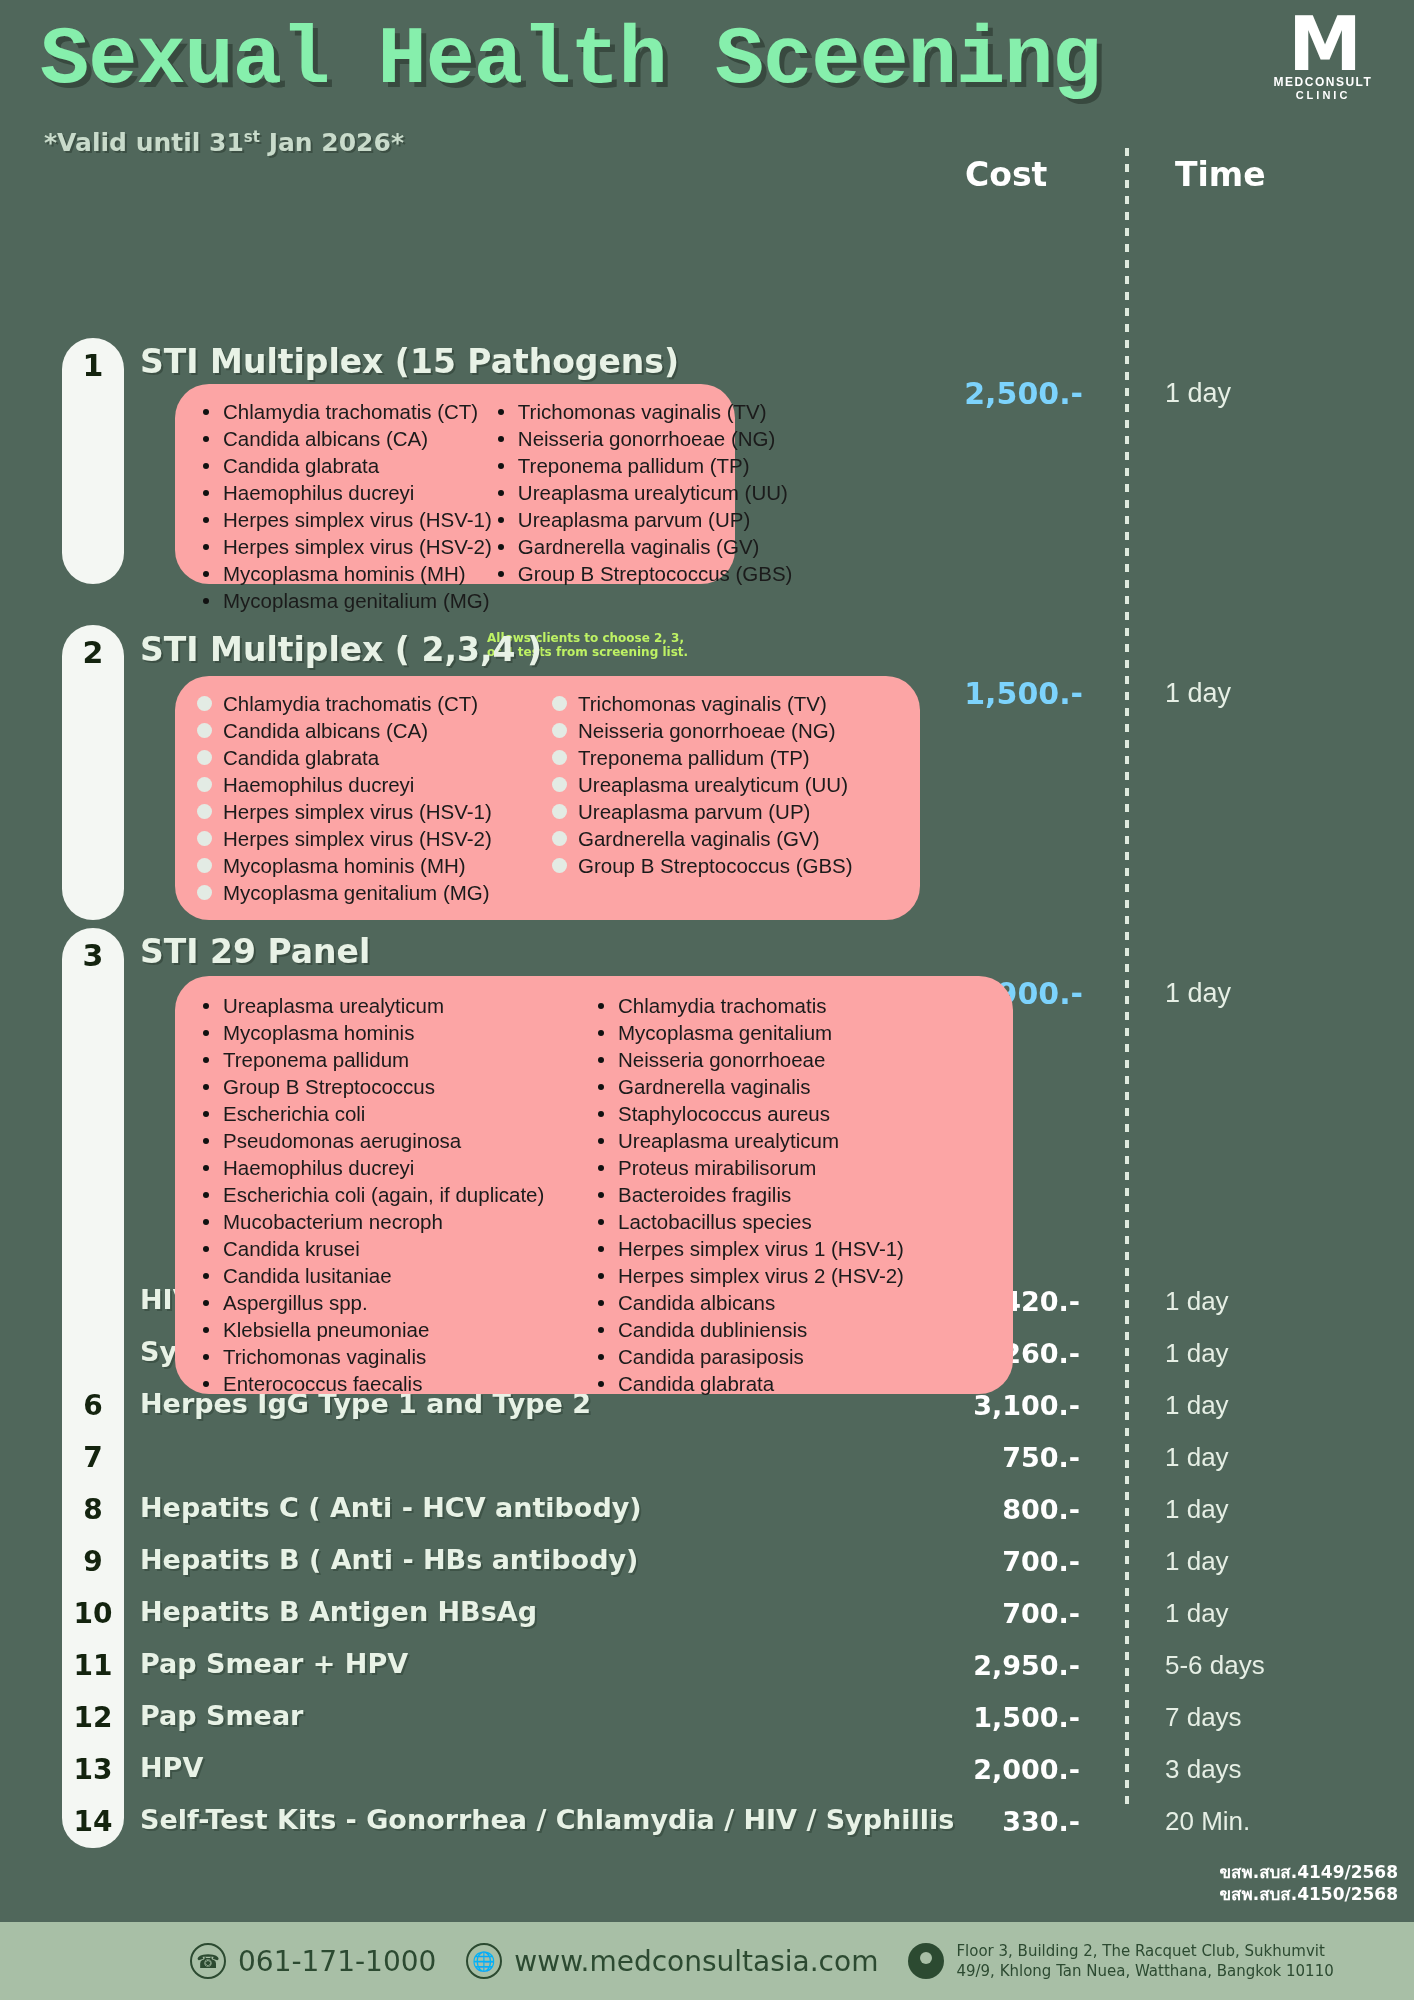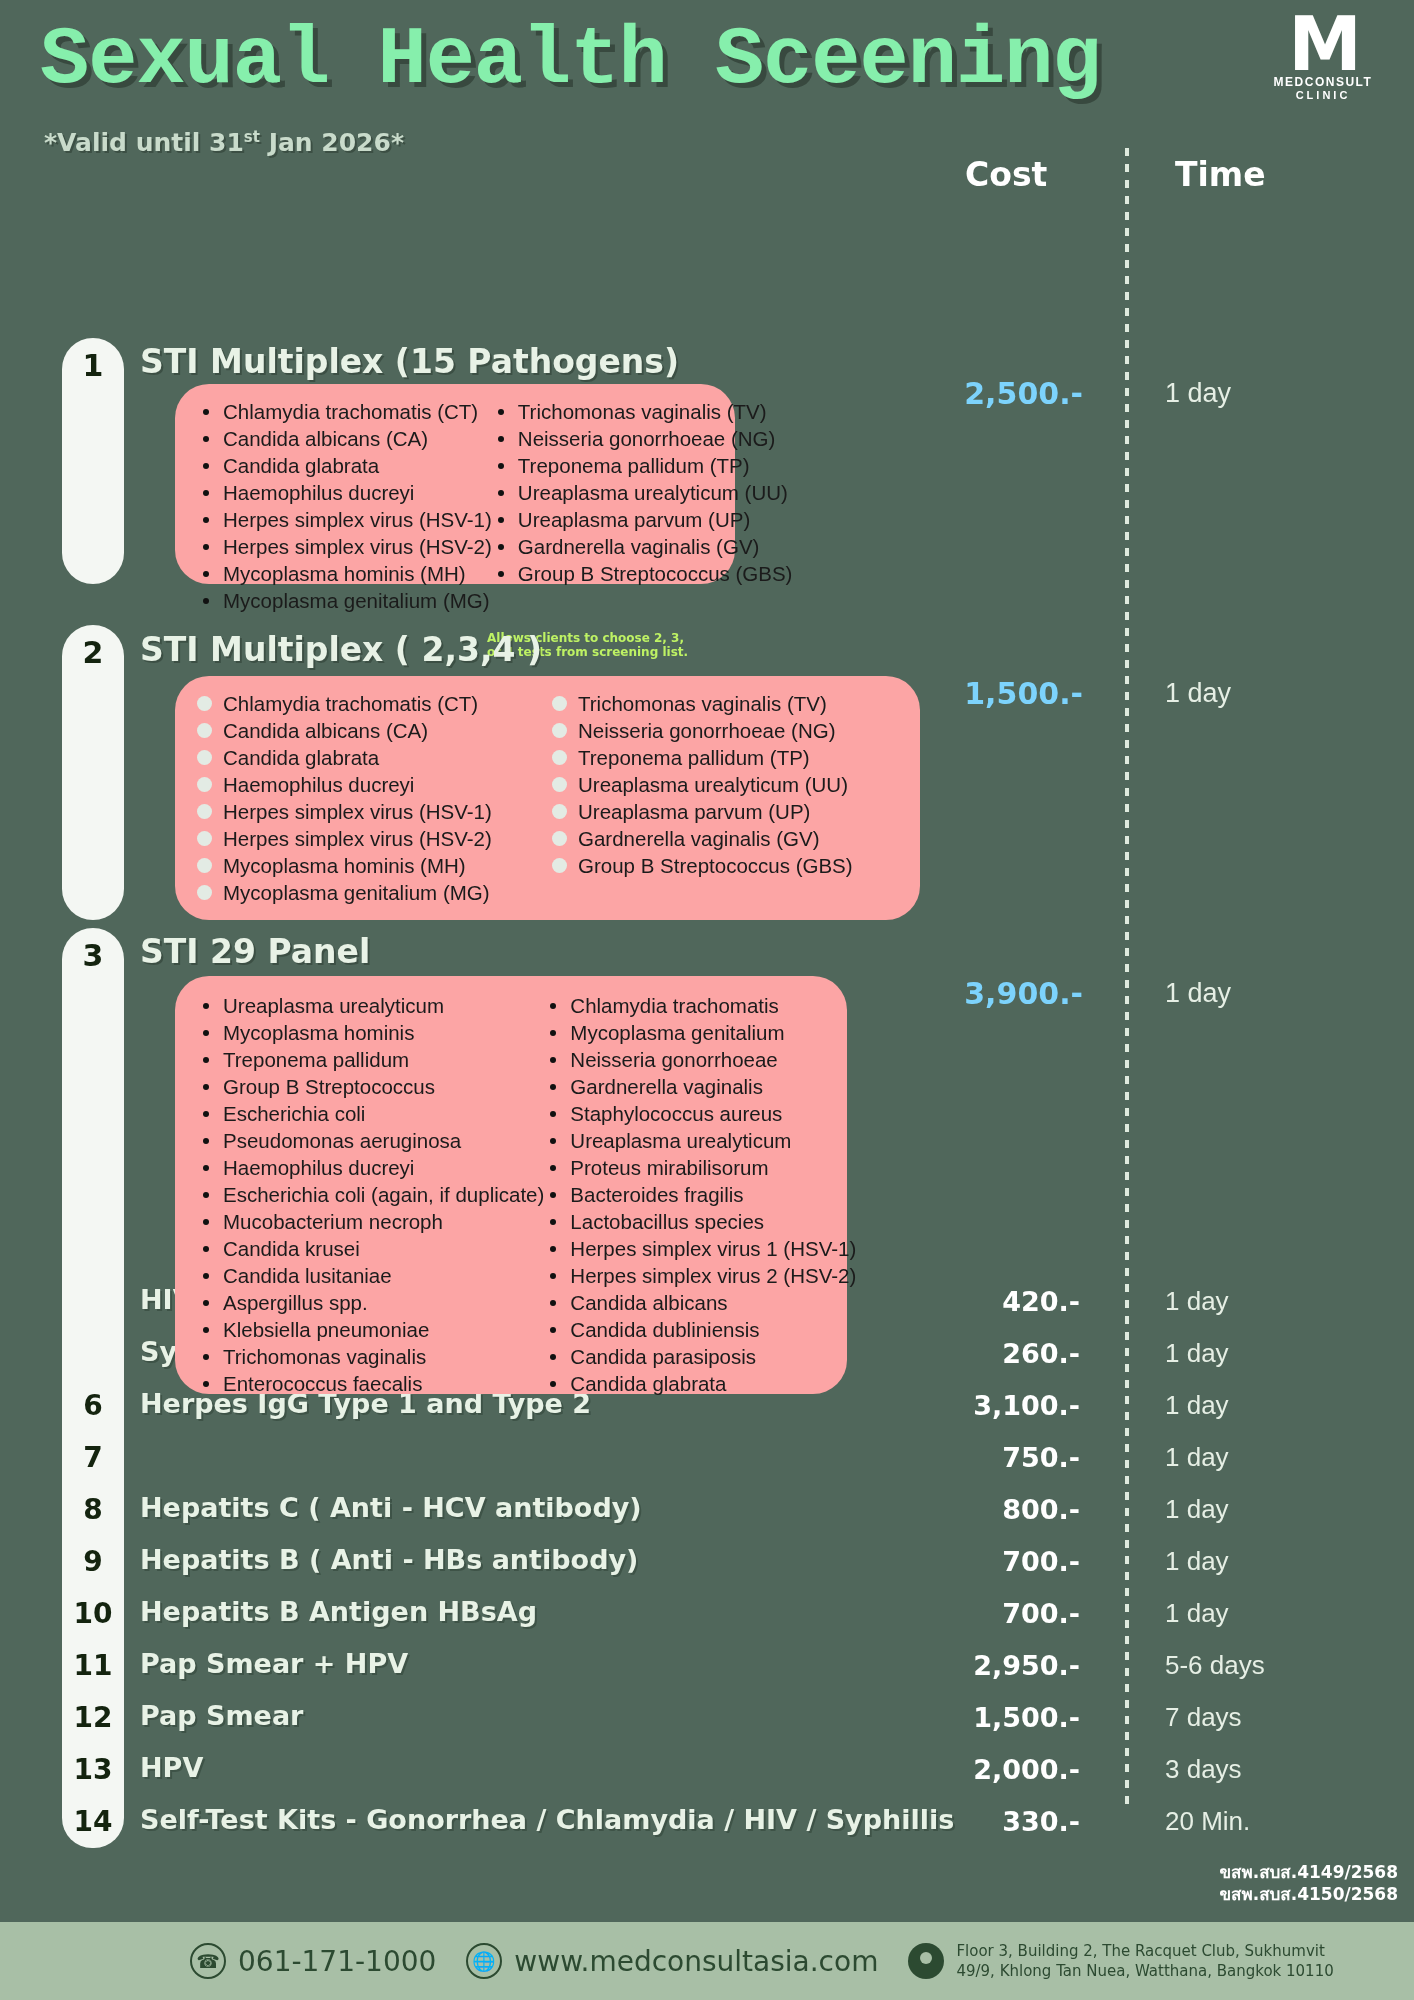--- a/index.html
+++ b/index.html
@@ -265,21 +265,21 @@
               <li>Group B Streptococcus (GBS)</li>
             </ul>
           </div>
         </div>
         <div class="cost" style="top: 526px;">1,500.-</div>
         <div class="time" style="top: 528px;">1 day</div>
       </div>
       <div class="panel">
         <div class="badge" style="top: 778px; height: 466px;">3</div>
         <div class="panel-title" style="top: 782px;">STI 29 Panel</div>
-        <div class="card" style="left: 175px; top: 826px; width: 672px; height: 418px; padding: 16px 0px 0px 22px;">
+        <div class="card" style="left: 175px; top: 826px; width: 838px; height: 418px; padding: 16px 0px 0px 22px;">
           <div class="cols">
             <ul class="c1" style="width: 395px;">
               <li>Ureaplasma urealyticum</li>
               <li>Mycoplasma hominis</li>
               <li>Treponema pallidum</li>
               <li>Group B Streptococcus</li>
               <li>Escherichia coli</li>
               <li>Pseudomonas aeruginosa</li>
               <li>Haemophilus ducreyi</li>
               <li>Escherichia coli (again, if duplicate)</li>

